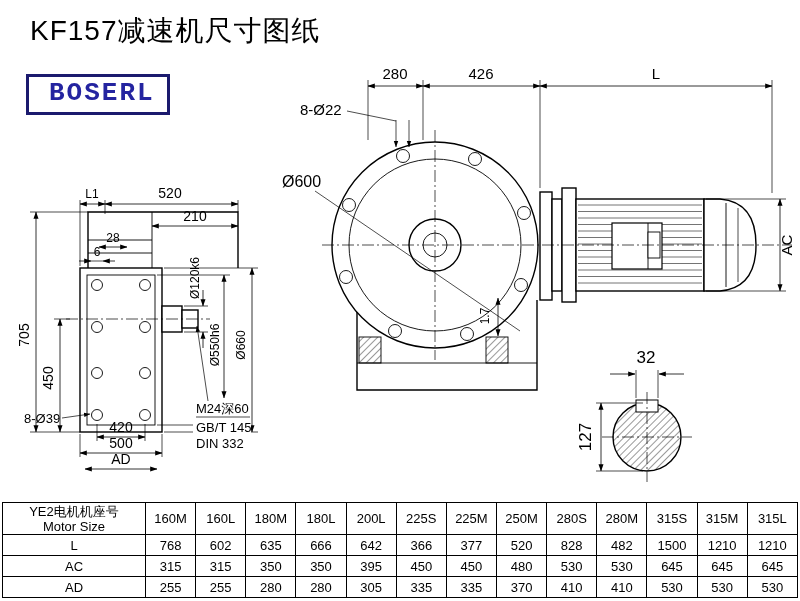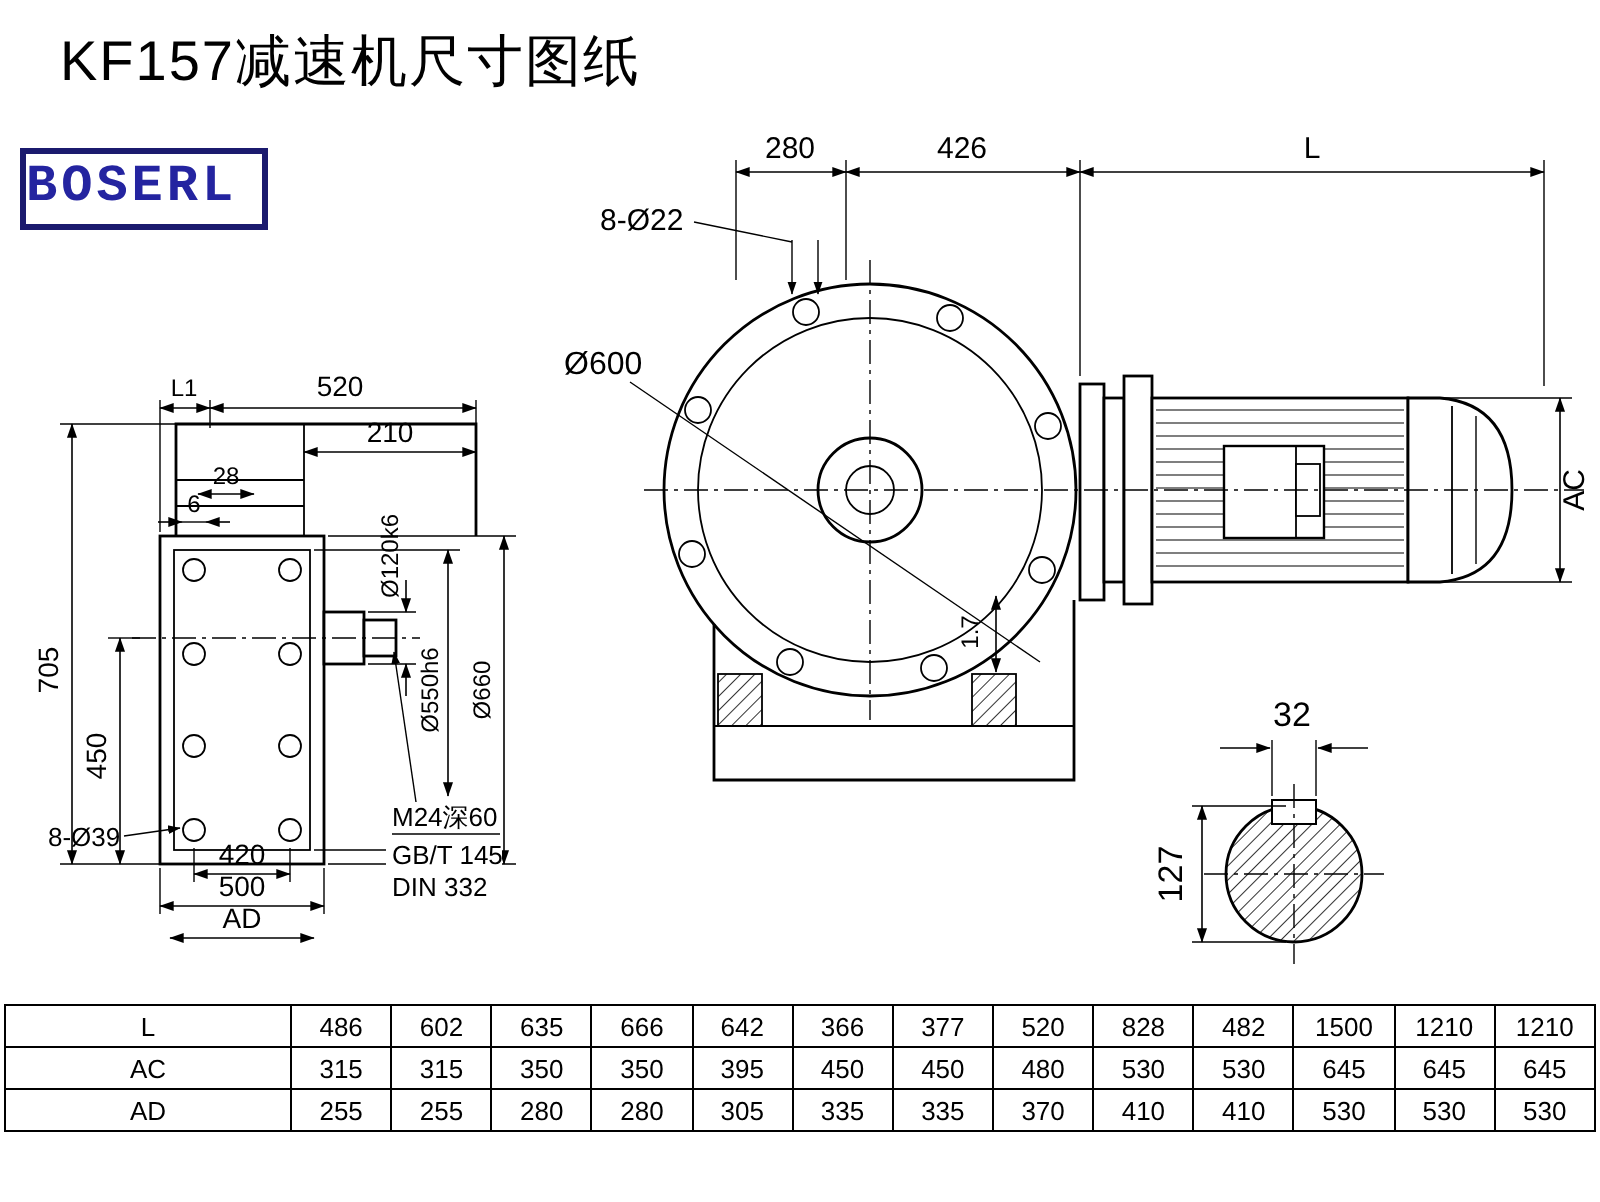--- a/index.html
+++ b/index.html
@@ -1,20 +1,20 @@
 <!DOCTYPE html>
 <html><head>
 <meta charset="utf-8">
 <style>
   * { margin:0; padding:0; box-sizing:border-box; }
   html,body { width:800px; height:601px; }
   body { background:#fff; position:relative; overflow:hidden; font-family:"Liberation Sans",sans-serif; color:#000; }
 
   .page-title { position:absolute; left:30px; top:12px; font-size:28px; font-weight:normal; letter-spacing:1px; }
-  .brand-box { position:absolute; left:10px; top:74px; border:3px solid #1b1a6e; padding:1px 12px 4px 0; background:#fff; }
+  .brand-box { position:absolute; left:26px; top:74px; border:3px solid #1b1a6e; padding:1px 12px 4px 20px; background:#fff; }
   .brand-box span { font-family:"Liberation Mono",monospace; font-weight:bold; font-size:26px; color:#2424a0; letter-spacing:2px; }
 
   svg.drawing { position:absolute; left:0; top:0; }
   .outline { fill:none; stroke:#000; stroke-width:1.4; }
   .solid   { fill:#fff; stroke:#000; stroke-width:1.4; }
   .mid     { fill:none; stroke:#000; stroke-width:0.9; }
   .midw    { fill:#fff; stroke:#000; stroke-width:0.9; }
   .thin    { fill:none; stroke:#000; stroke-width:0.7; }
   .fin     { fill:none; stroke:#000; stroke-width:0.55; }
   .dim     { fill:none; stroke:#000; stroke-width:0.8; }
@@ -222,23 +222,42 @@
     <text class="t t17" x="591" y="437" text-anchor="middle" transform="rotate(-90 591 437)">127</text>
   </g>
 </svg>
 
 <table class="dims">
   <colgroup>
       <col style="width:143px">
       <col span="13">
     </colgroup>
   <tbody>
+    <tr class="hdr">
+      <td class="hc">
+        <div>YE2电机机座号</div>
+        <div>Motor Size</div>
+      </td>
+      <td>160M</td>
+      <td>160L</td>
+      <td>180M</td>
+      <td>180L</td>
+      <td>200L</td>
+      <td>225S</td>
+      <td>225M</td>
+      <td>250M</td>
+      <td>280S</td>
+      <td>280M</td>
+      <td>315S</td>
+      <td>315M</td>
+      <td>315L</td>
+    </tr>
     <tr>
       <td>L</td>
-      <td>486</td>
+      <td>768</td>
       <td>602</td>
       <td>635</td>
       <td>666</td>
       <td>642</td>
       <td>366</td>
       <td>377</td>
       <td>520</td>
       <td>828</td>
       <td>482</td>
       <td>1500</td>

